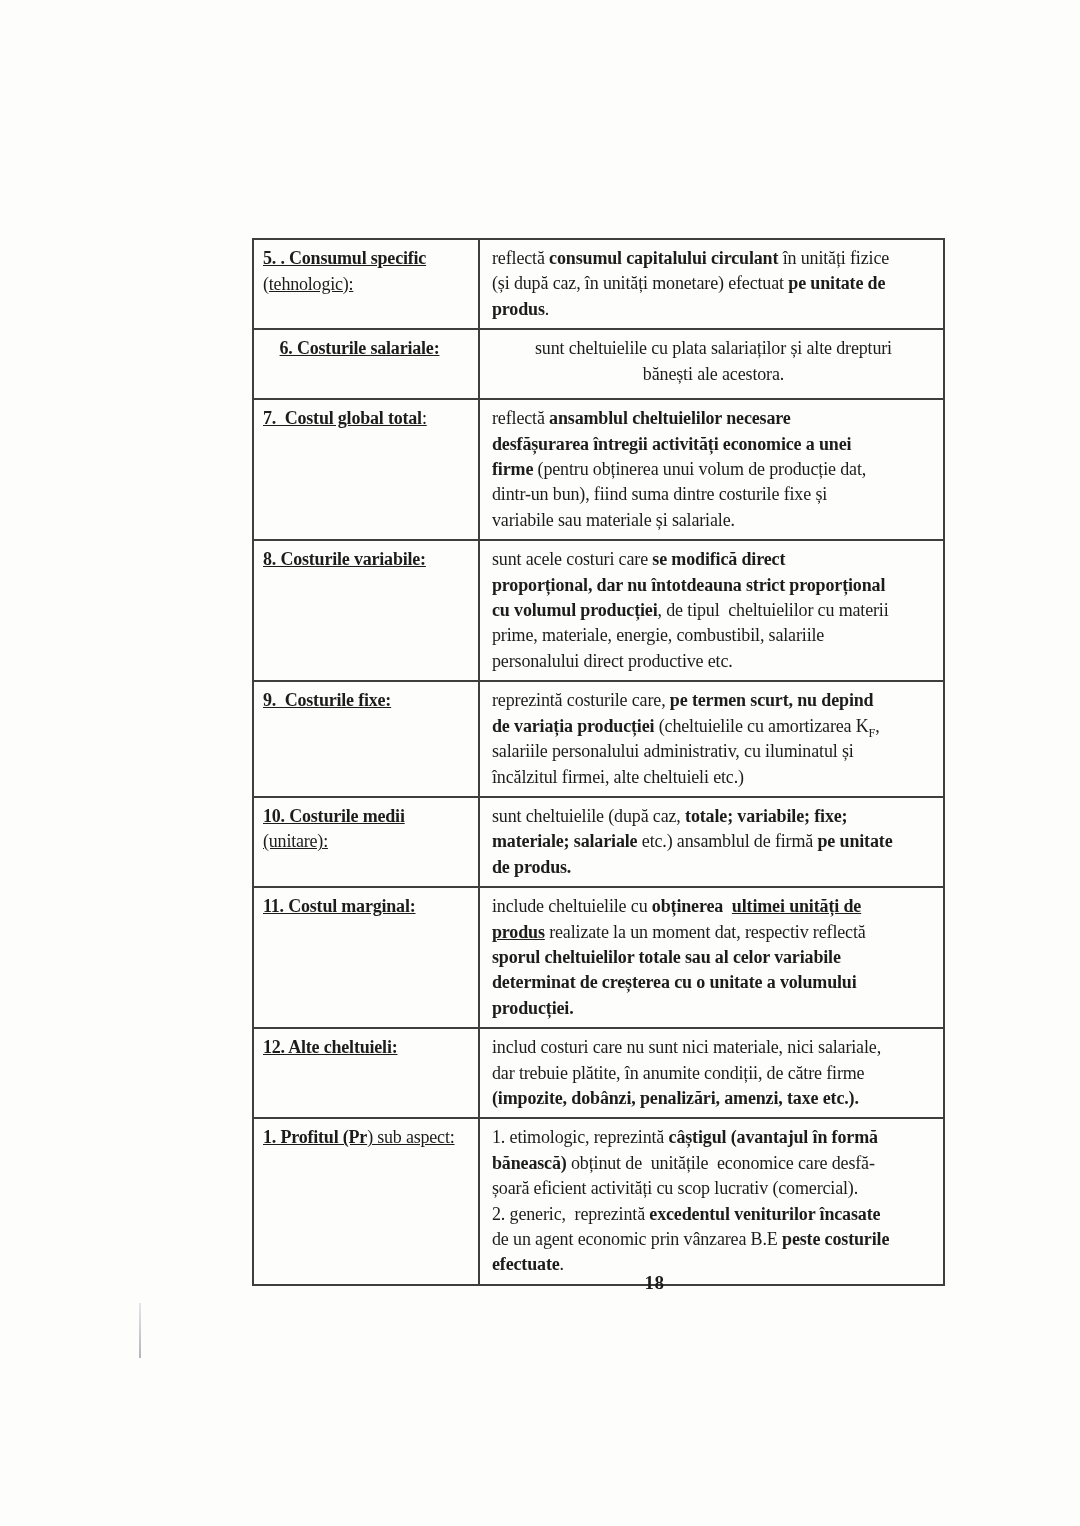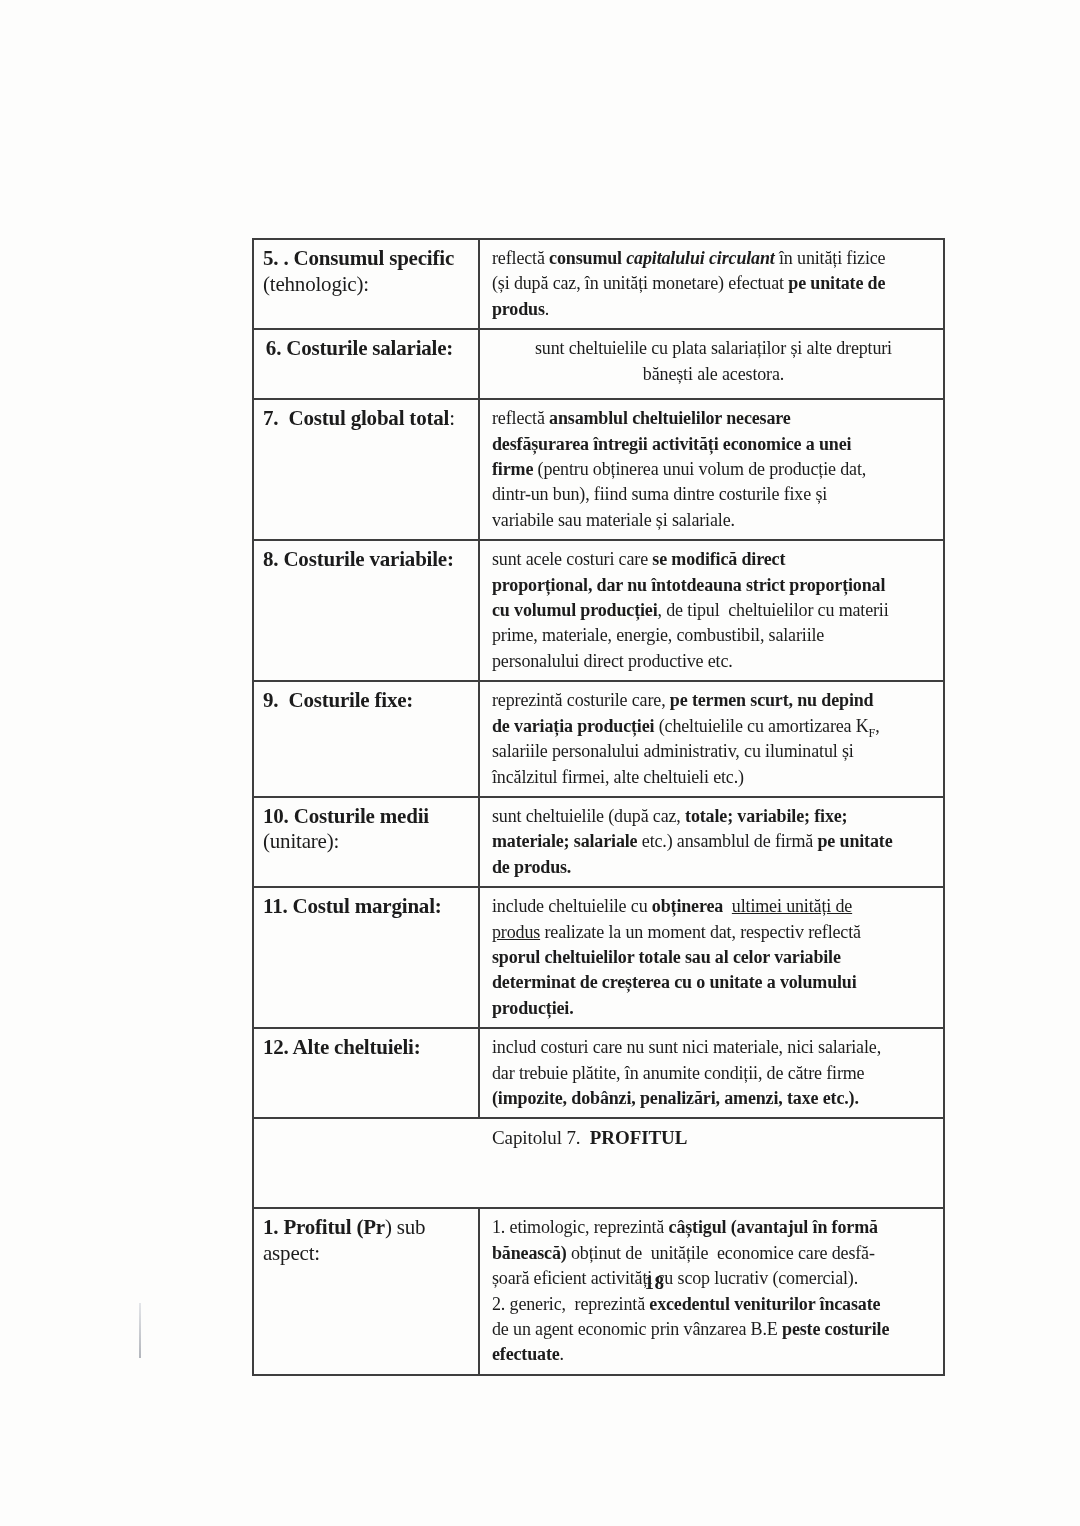--- a/index.html
+++ b/index.html
@@ -27,23 +27,24 @@
   table.glossary td {
     border: 2px solid #3e3e3e;
     vertical-align: top;
     white-space: pre-wrap;
     overflow-wrap: break-word;
   }
   col.term-col  { width: 226px; }
   col.def-col   { width: 465px; }
   td.term {
     padding: 6px 22px 6px 9px;
-    font-size: 21px;
+    font-size: 18px;
     line-height: 25.5px;
     letter-spacing: -0.2px;
+    text-decoration: underline;
   }
   td.def {
     padding: 6px 8px 6px 12px;
     font-size: 18px;
     line-height: 25.4px;
     letter-spacing: -0.15px;
   }
   td.chapter {
     padding: 6px 8px 6px 238px;
     font-size: 19px;
@@ -55,22 +56,22 @@
   tr.h60  td { height: 56px; text-align: center; }
   tr.h125 td { height: 121px; }
   tr.h130 td { height: 126px; margin-top: 44px; }
   tr.h104 td { height: 100px; margin-left: 38px; }
   tr.h124 td { height: 120px; }
   tr.h77  td { height: 73px; margin-top: 40px; }
   tr.h147 td { height: 143px; }
   .seg-r  { font-weight: normal; }
   .seg-b  { font-weight: bold; }
   .seg-i  { }
-  .seg-bi { font-weight: bold; font-style: italic; }
-  .seg-bu { font-weight: normal; text-decoration: underline; }
+  .seg-bi { font-weight: bold; }
+  .seg-bu { font-weight: bold; text-decoration: underline; }
   .seg-sub { vertical-align: sub; font-size: 0.68em; line-height: 0; }
   .page-number {
     position: absolute;
     left: 252px;
     top: 1272px;
     width: 805px;
     text-align: center;
     font-size: 19px;
     font-weight: bold;
     letter-spacing: 0.5px;
@@ -121,23 +122,20 @@
         <td class="def"><span class="seg-r">sunt cheltuielile (după caz, </span><span class="seg-b">totale; variabile; fixe;</span><br><span class="seg-b">materiale; salariale </span><span class="seg-r">etc.) ansamblul de firmă </span><span class="seg-b">pe unitate</span><br><span class="seg-b">de produs.</span></td>
       </tr>
       <tr class="h124">
         <td class="term"><span class="seg-b">11. Costul marginal:</span></td>
         <td class="def"><span class="seg-r">include cheltuielile cu </span><span class="seg-b">obținerea  </span><span class="seg-bu">ultimei unități de</span><br><span class="seg-bu">produs</span><span class="seg-r"> realizate la un moment dat, respectiv reflectă</span><br><span class="seg-b">sporul cheltuielilor totale sau al celor variabile</span><br><span class="seg-b">determinat de creșterea cu o unitate a volumului</span><br><span class="seg-b">producției.</span></td>
       </tr>
       <tr class="h77">
         <td class="term"><span class="seg-b">12. Alte cheltuieli:</span></td>
         <td class="def"><span class="seg-r">includ costuri care nu sunt nici materiale, nici salariale,</span><br><span class="seg-r">dar trebuie plătite, în anumite condiții, de către firme</span><br><span class="seg-b">(impozite, dobânzi, penalizări, amenzi, taxe etc.).</span></td>
       </tr>
-      <tr class="h80">
-        <td class="chapter" colspan="2"><span class="seg-r">Capitolul 7.  </span><span class="seg-b">PROFITUL</span></td>
-      </tr>
       <tr class="h147">
         <td class="term"><span class="seg-b">1. Profitul (Pr</span><span class="seg-r">) sub aspect:</span></td>
         <td class="def"><span class="seg-r">1. </span><span class="seg-i">etimologic</span><span class="seg-r">, reprezintă </span><span class="seg-b">câștigul (avantajul în formă</span><br><span class="seg-b">bănească) </span><span class="seg-r">obținut de  unitățile  economice care desfă-</span><br><span class="seg-r">șoară eficient activități cu scop lucrativ (comercial).</span><br><span class="seg-r">2. </span><span class="seg-i">generic</span><span class="seg-r">,  reprezintă </span><span class="seg-b">excedentul veniturilor încasate</span><br><span class="seg-r">de un agent economic prin vânzarea B.E </span><span class="seg-b">peste costurile</span><br><span class="seg-b">efectuate</span><span class="seg-r">.</span></td>
       </tr>
     </tbody>
   </table>
 
   <div class="page-number">18</div>
 
   <div class="scan-artifact"></div>

